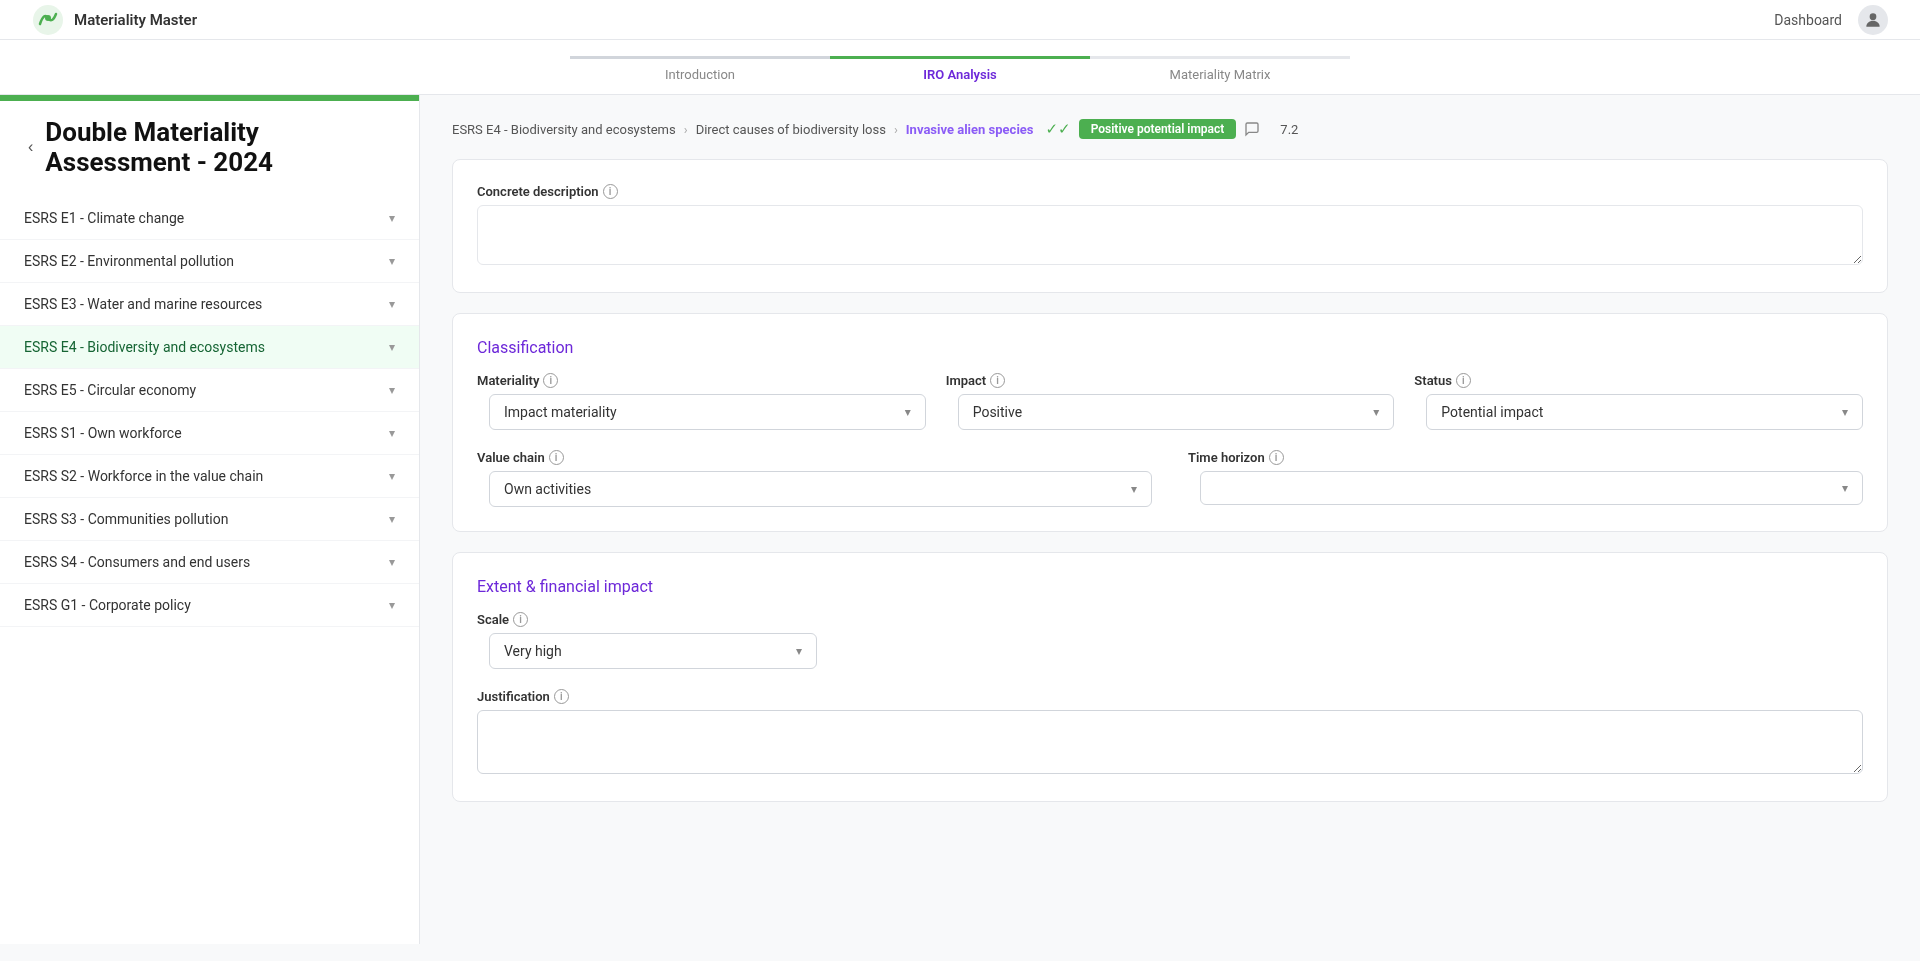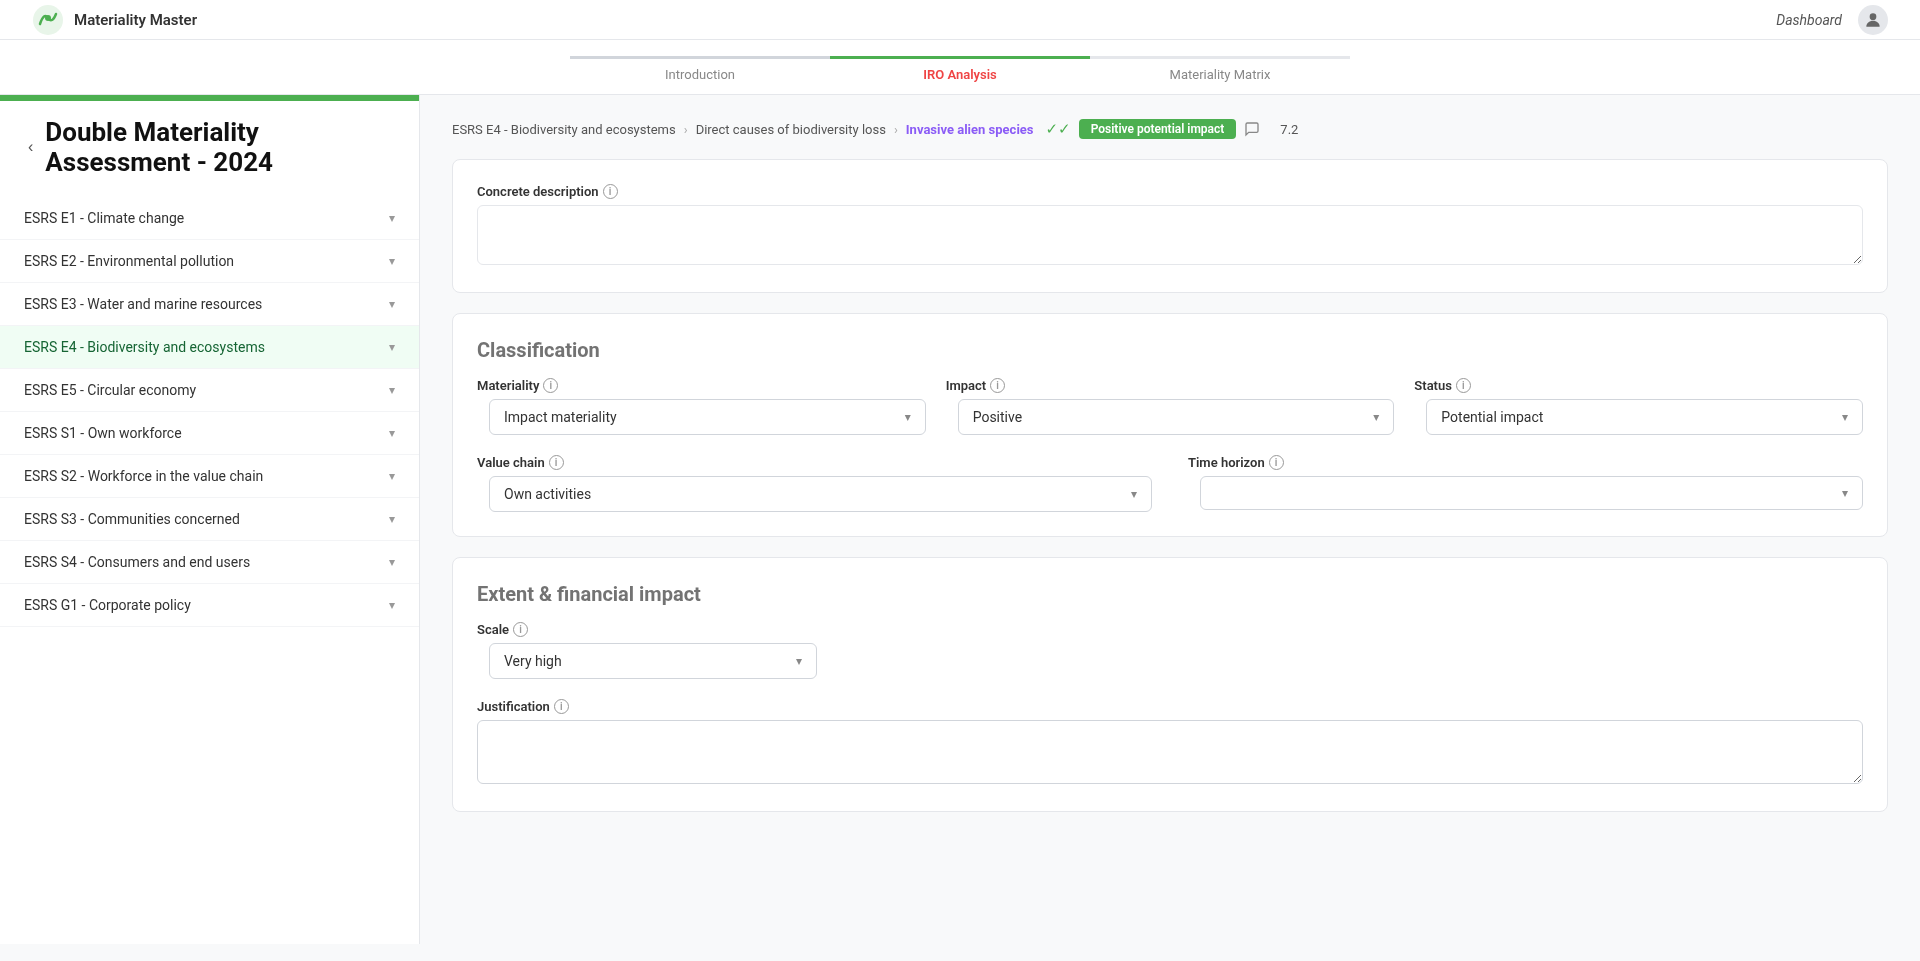--- a/index.html
+++ b/index.html
@@ -76,21 +76,21 @@
       background: #4caf50;
     }
     .progress-tab.done .tab-line {
       background: #d1d5db;
     }
     .progress-tab .tab-label {
       font-size: 13px;
       color: #888;
     }
     .progress-tab.active .tab-label {
-      color: #ef4444;
+      color: #6d28d9;
       font-weight: 600;
     }
 
     
     .main-container {
       display: flex;
       min-height: calc(100vh - 56px - 56px);
     }
 
     
@@ -179,23 +179,23 @@
 
     
     .card {
       background: #fff;
       border: 1px solid #e5e7eb;
       border-radius: 8px;
       padding: 24px;
       margin-bottom: 20px;
     }
     .card-section-title {
-      font-size: 20px;
-      font-weight: 700;
-      color: #737373;
+      font-size: 16px;
+      font-weight: 400;
+      color: #6d28d9;
       margin-bottom: 16px;
     }
     .field-label {
       font-size: 13px;
       font-weight: 600;
       color: #333;
       margin-bottom: 6px;
       display: flex;
       gap: 4px;
     }
@@ -274,21 +274,21 @@
 <nav class="top-nav">
   <div class="nav-brand">
     <svg class="nav-logo" viewBox="0 0 32 32" fill="none">
       <circle cx="16" cy="16" r="15" fill="#e8f5e9"></circle>
       <path d="M8 20 Q12 8 16 14 Q20 20 24 10" stroke="#4caf50" stroke-width="2.5" fill="none" stroke-linecap="round"></path>
       <circle cx="16" cy="14" r="3" fill="#4caf50"></circle>
     </svg>
     <span>Materiality Master</span>
   </div>
   <div class="nav-right">
-    <a href="#" style="text-decoration:none;color:#555;font-style:italic;">Dashboard</a>
+    <a href="#" style="text-decoration:none;color:#555;">Dashboard</a>
     <div class="nav-avatar">
       <svg width="20" height="20" viewBox="0 0 24 24" fill="#666">
           <circle cx="12" cy="8" r="4"></circle>
           <path d="M4 20c0-4 3.6-7 8-7s8 3 8 7" fill="#666"></path>
         </svg>
     </div>
   </div>
 </nav>
 
 <div class="progress-tabs">
@@ -337,21 +337,21 @@
       </div>
       <div class="sidebar-item">
         <span>ESRS S1 - Own workforce</span>
         <span class="chevron">▾</span>
       </div>
       <div class="sidebar-item">
         <span>ESRS S2 - Workforce in the value chain</span>
         <span class="chevron">▾</span>
       </div>
       <div class="sidebar-item">
-        <span>ESRS S3 - Communities concerned</span>
+        <span>ESRS S3 - Communities pollution</span>
         <span class="chevron">▾</span>
       </div>
       <div class="sidebar-item">
         <span>ESRS S4 - Consumers and end users</span>
         <span class="chevron">▾</span>
       </div>
       <div class="sidebar-item">
         <span>ESRS G1 - Corporate policy</span>
         <span class="chevron">▾</span>
       </div>

